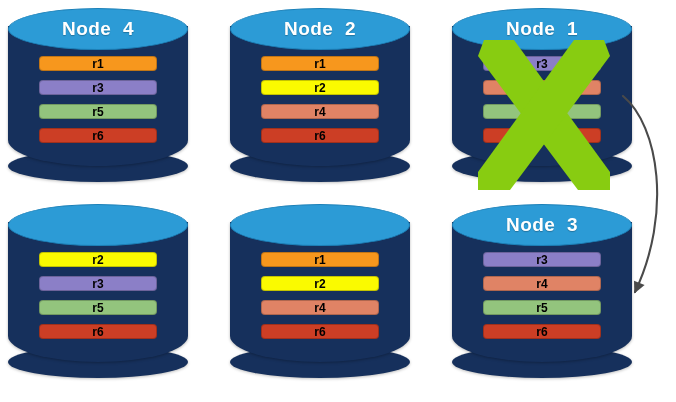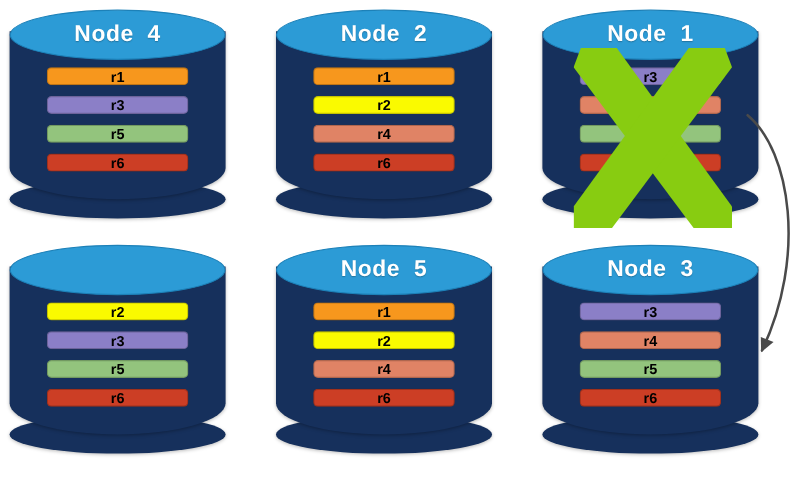--- a/index.html
+++ b/index.html
@@ -110,21 +110,20 @@
           <div class="rec" style="background: rgb(250, 250, 0);">r2</div>
           <div class="rec" style="background: rgb(139, 127, 199);">r3</div>
           <div class="rec" style="background: rgb(147, 196, 125);">r5</div>
           <div class="rec" style="background: rgb(204, 62, 37);">r6</div>
         </div>
       </div>
       <div class="node" style="left: 222px; top: 196px;">
         <div class="cyl-bottom"></div>
         <div class="cyl-body"></div>
         <div class="cyl-top"></div>
-        <div class="cyl-title">Node  5</div>
         <div class="recs">
           <div class="rec" style="background: rgb(247, 151, 29);">r1</div>
           <div class="rec" style="background: rgb(250, 250, 0);">r2</div>
           <div class="rec" style="background: rgb(224, 131, 101);">r4</div>
           <div class="rec" style="background: rgb(204, 62, 37);">r6</div>
         </div>
       </div>
       <div class="node" style="left: 444px; top: 196px;">
         <div class="cyl-bottom"></div>
         <div class="cyl-body"></div>

